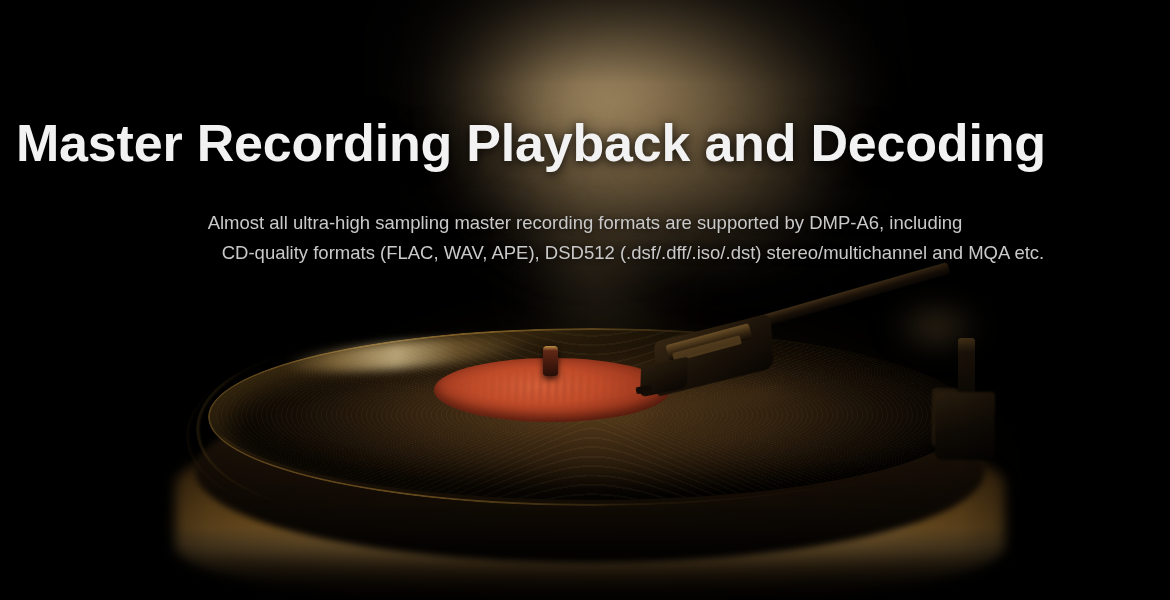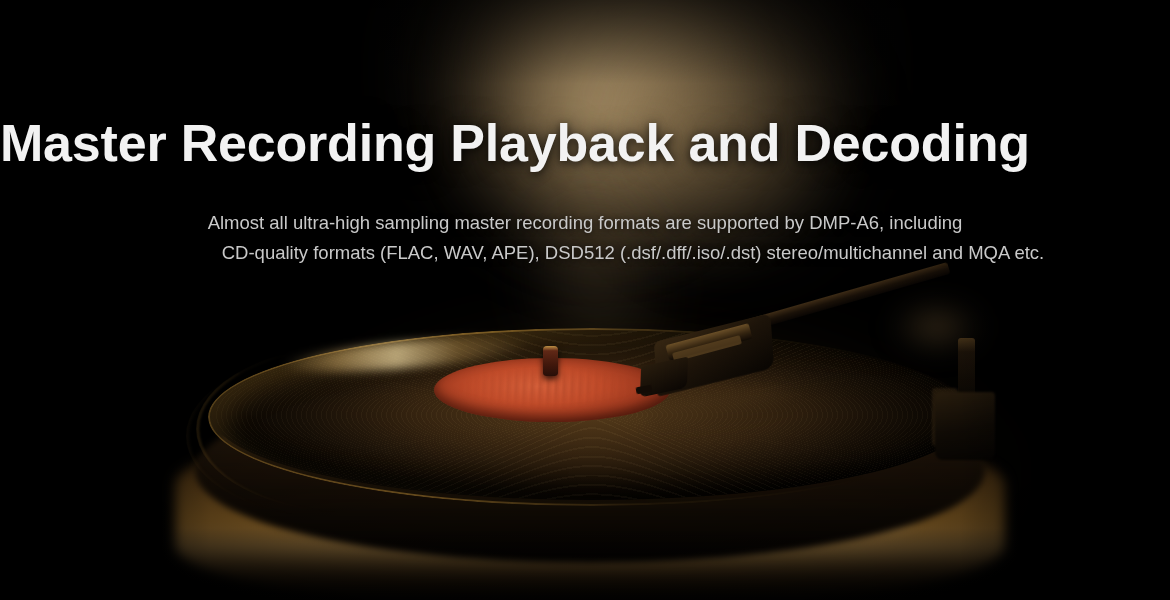--- a/index.html
+++ b/index.html
@@ -384,21 +384,21 @@
 
   .text-block {
     position:absolute;
     left:0; top:0;
     width:1170px;
     text-align:center;
     z-index:8;
   }
   .headline {
     position:absolute;
-    left:0; top:113px;
+    left:16px; top:113px;
     width:948px;
     font-size:52px;
     font-weight:bold;
     color:#f2f2f2;
     letter-spacing:-0.2px;
     line-height:60px;
     text-shadow:0 2px 10px rgba(0,0,0,0.75), 0 0 26px rgba(0,0,0,0.5);
     white-space:nowrap;
   }
   .subline {

